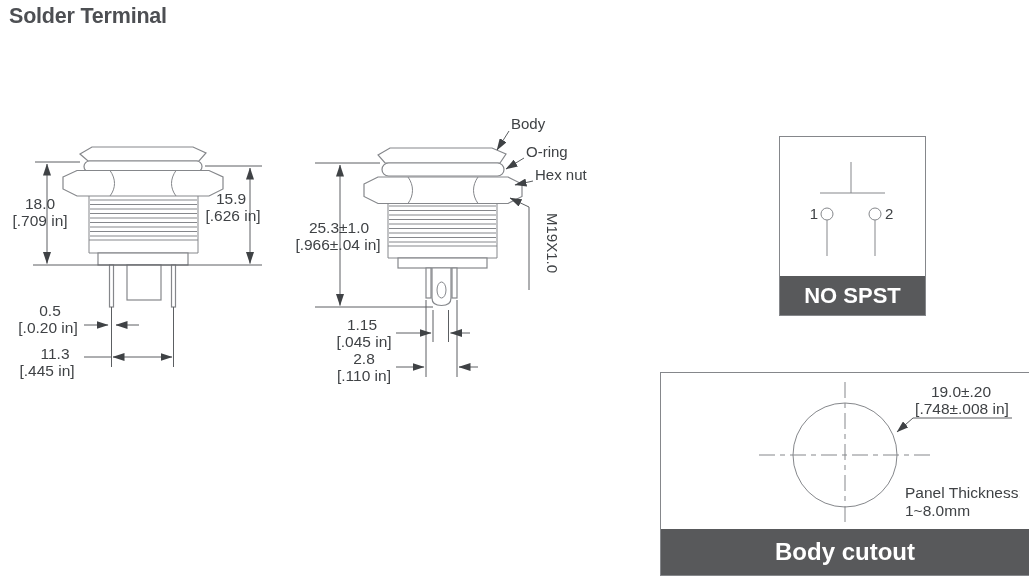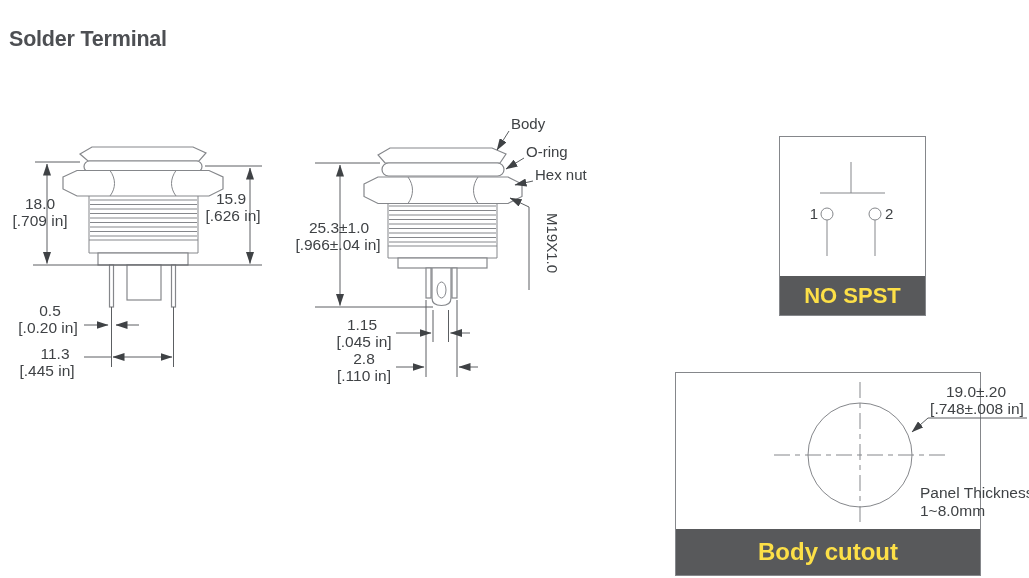--- a/index.html
+++ b/index.html
@@ -1,32 +1,32 @@
 <!DOCTYPE html>
 <html><head>
 <meta charset="utf-8">
 <style>
   html,body{margin:0;padding:0;background:#fff;}
   #canvas{position:relative;width:1029px;height:578px;background:#ffffff;overflow:hidden;
           font-family:"Liberation Sans",sans-serif;}
-  #page-title{position:absolute;left:9px;top:4px;font-size:21.5px;font-weight:700;color:#4d4f53;letter-spacing:-0.2px;margin-top:23px;}
+  #page-title{position:absolute;left:9px;top:4px;font-size:21.5px;font-weight:700;color:#4d4f53;letter-spacing:-0.2px;}
   svg{display:block;}
   #drawings{position:absolute;left:0;top:0;}
   
   .fig{stroke:#85878b;fill:#ffffff;stroke-width:1.2;}
   .thin{stroke:#85878b;fill:none;stroke-width:1;}
   .dim{stroke:#5c5f62;fill:none;stroke-width:1;}
   .cl{stroke:#85878b;fill:none;stroke-width:1;stroke-dasharray:16 5 5 5;}
   text.dt{fill:#3f4245;font-size:15.5px;font-family:"Liberation Sans",sans-serif;}
   text.lb{fill:#3f4245;font-size:15px;font-family:"Liberation Sans",sans-serif;}
   
   .spec-box{position:absolute;border:1.5px solid #85878b;background:#fff;box-sizing:border-box;}
   #no-spst-box{left:779px;top:136px;width:147px;height:180px;}
-  #panel-box{left:675px;top:372px;width:306px;height:204px;}
-  .caption-bar{position:absolute;left:0;right:0;bottom:0;background:#58595b;color:#fde047;
+  #panel-box{left:660px;top:372px;width:370px;height:204px;}
+  .caption-bar{position:absolute;left:0;right:0;bottom:0;background:#58595b;color:#ffffff;
                display:flex;align-items:center;justify-content:center;font-weight:700;}
   #no-spst-box .caption-bar{height:39px;font-size:22px;}
   #panel-box .caption-bar{height:46px;font-size:24px;}
 </style>
 </head>
 <body>
 
 <div id="canvas">
 
   <div id="page-title">Solder Terminal</div>

